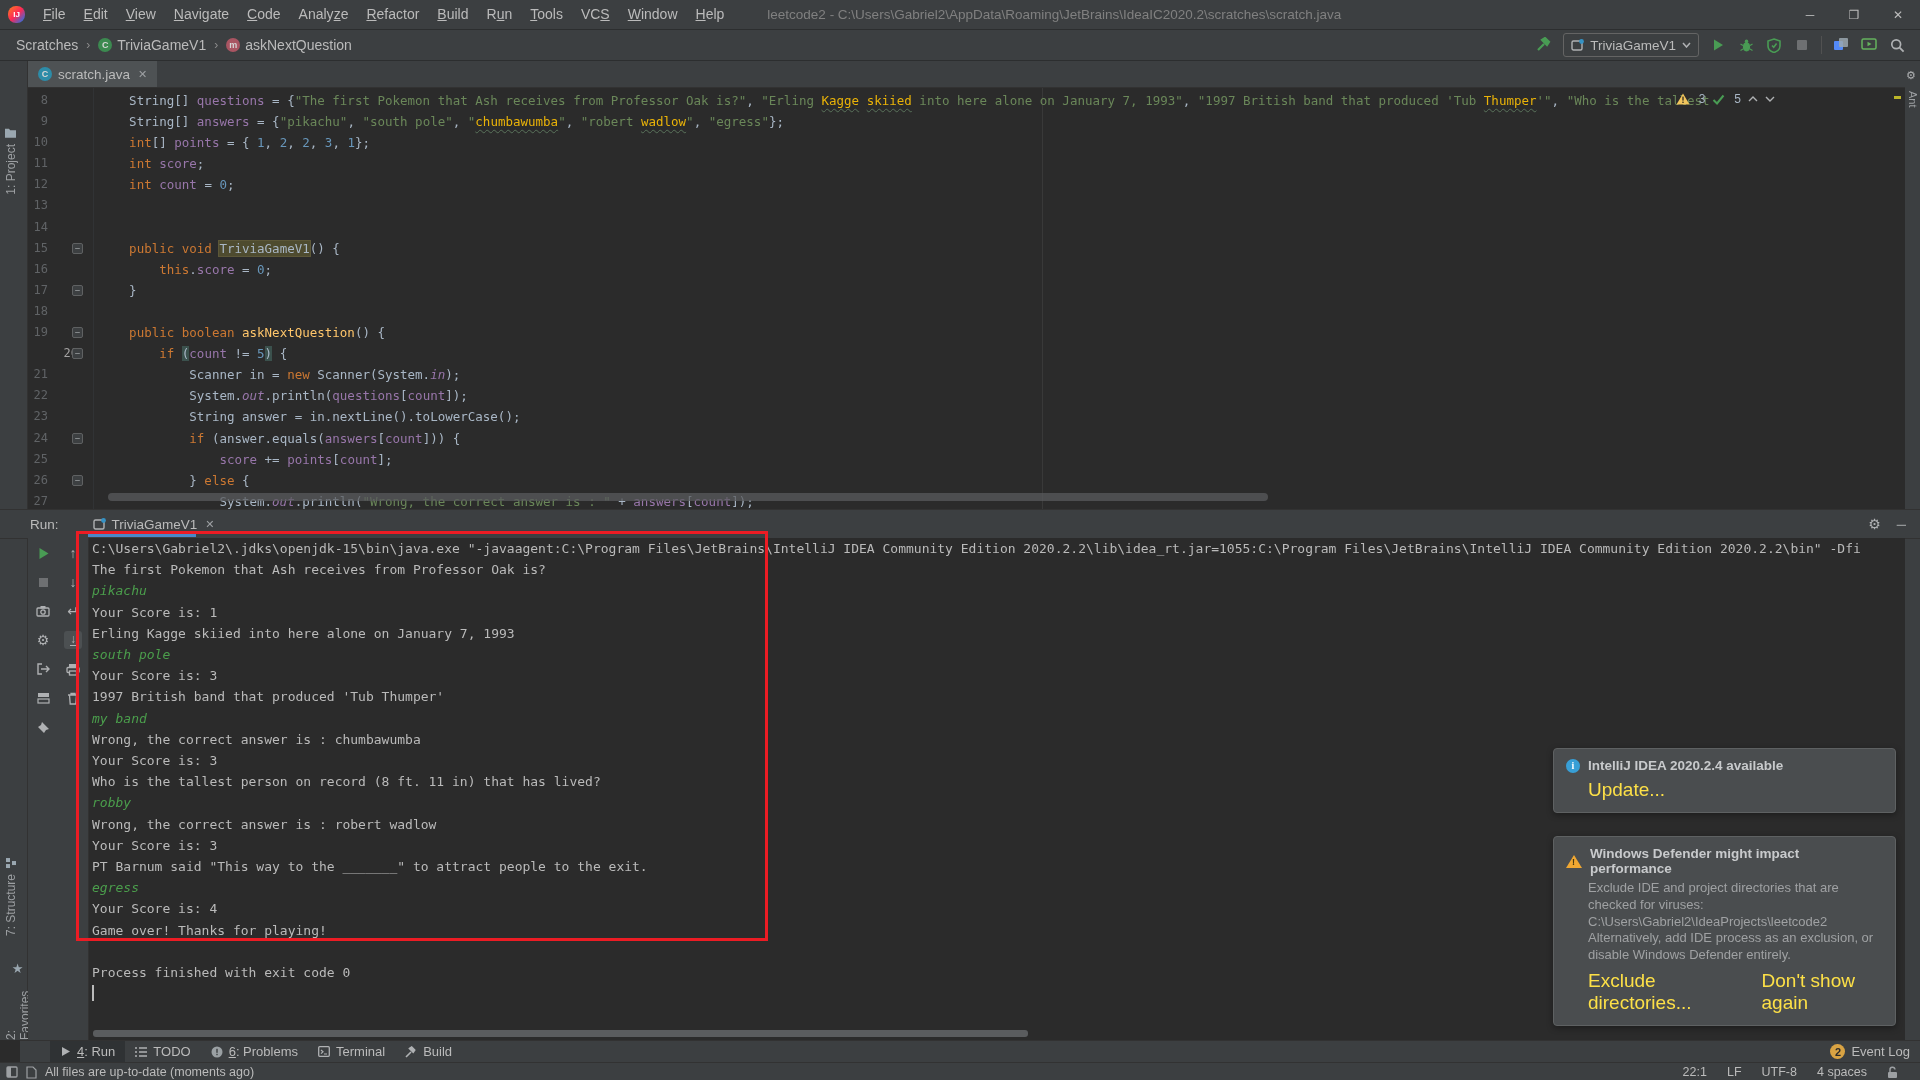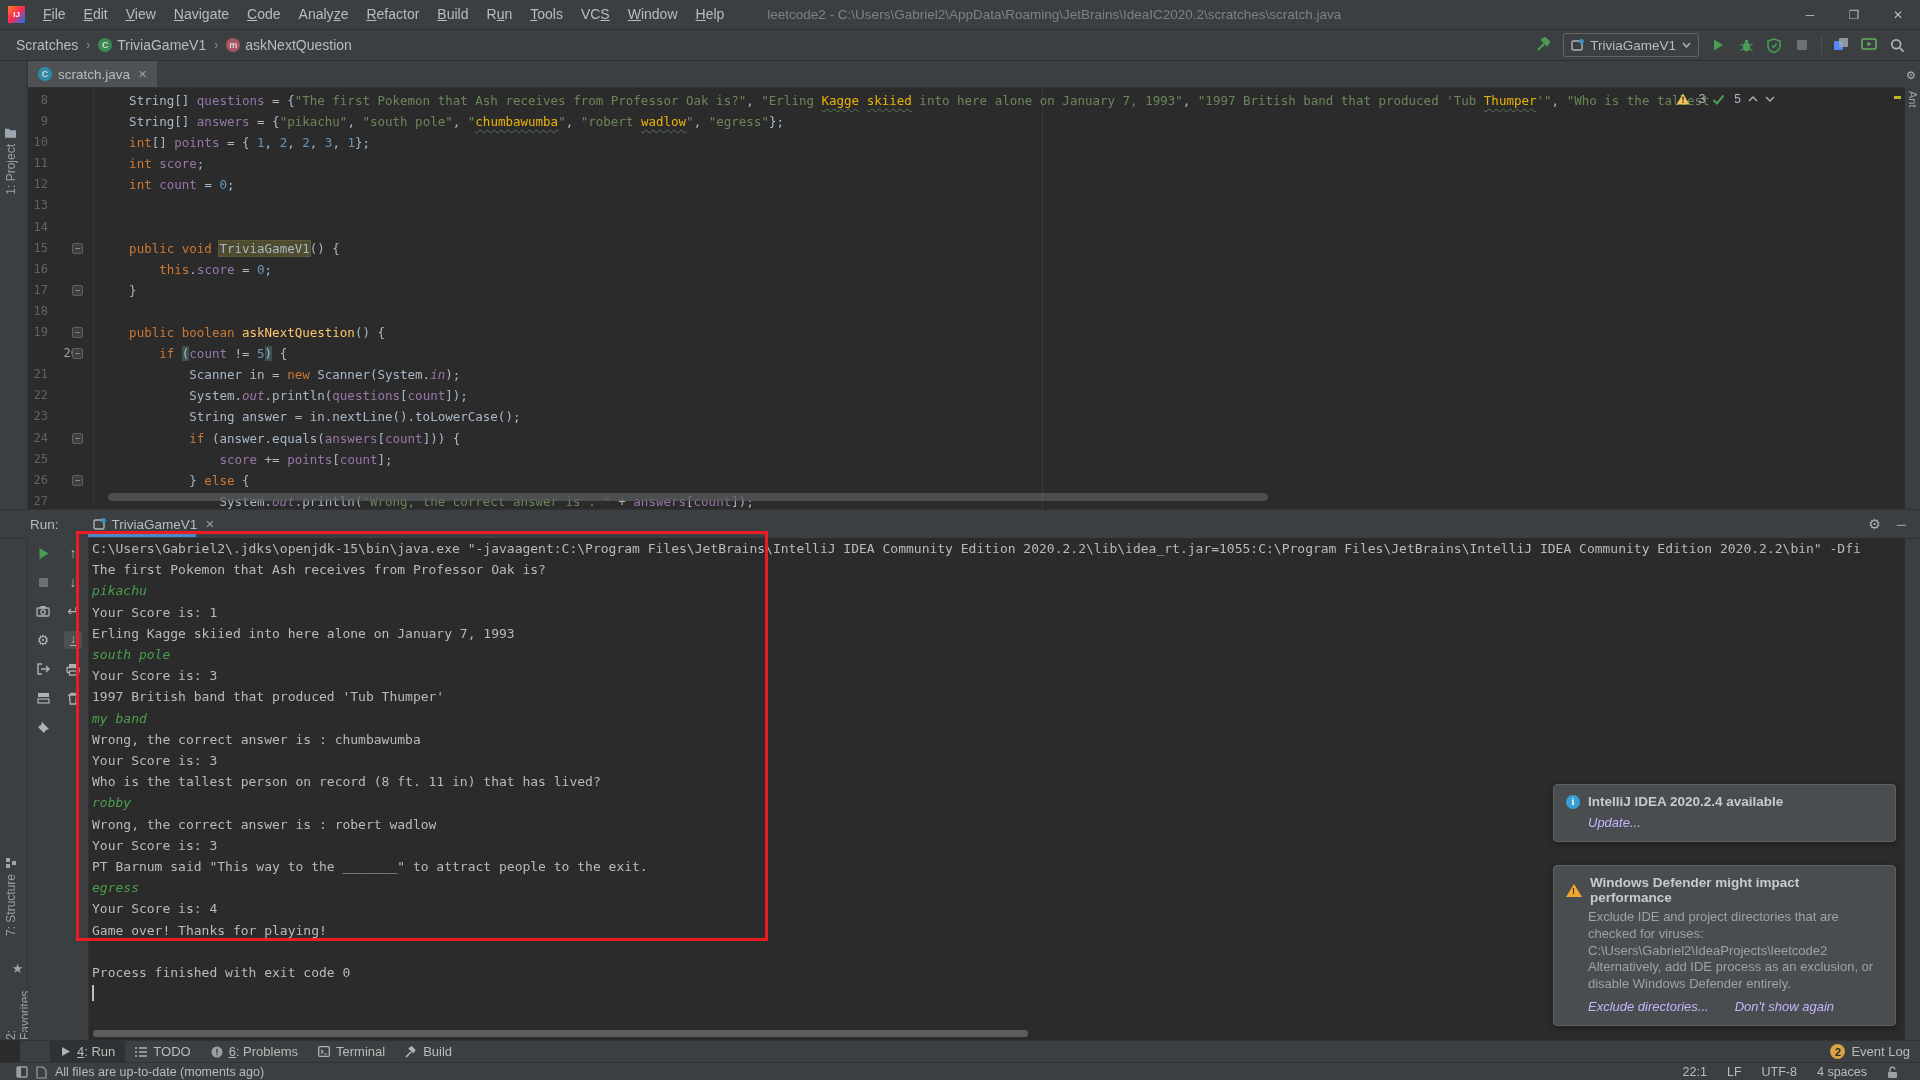--- a/index.html
+++ b/index.html
@@ -3,21 +3,21 @@
 <meta charset="utf-8">
 <style>
   html,body{margin:0;padding:0;background:#1e1e1e;}
   #root{position:relative;width:1920px;height:1080px;background:#2B2B2B;
         font-family:"Liberation Sans",sans-serif;overflow:hidden;color:#BBBBBB;
         -webkit-font-smoothing:antialiased;}
 
   
   #titlebar{position:absolute;left:0;top:0;width:1920px;height:29px;background:#3C3F41;
             border-bottom:1px solid #2c2e2f;display:flex;align-items:center;}
-  #logo{width:17px;height:17px;margin:0 9px 0 8px;border-radius:0;
+  #logo{width:17px;height:17px;margin:0 9px 0 8px;border-radius:8px;
         background:linear-gradient(135deg,#fc801d 0%,#fe2857 50%,#007efc 100%);
         display:flex;align-items:center;justify-content:center;
         font-size:8px;font-weight:bold;color:#fff;}
   .menu-item{padding:16px 9px;font-size:14px;color:#BBBBBB;line-height:29px;cursor:default;}
   .menu-item u{text-decoration:underline;}
   #window-title{color:#808080;font-size:13.5px;margin-left:34px;white-space:nowrap;}
   #win-controls{margin-left:auto;display:flex;height:29px;}
   .win-btn{width:44px;height:29px;display:flex;align-items:center;justify-content:center;
            color:#BDBDBD;font-size:12px;}
 
@@ -108,42 +108,42 @@
                   border:3px solid #EC1C24;pointer-events:none;z-index:40;}
 
   
   #notifications{position:absolute;right:24px;bottom:54px;width:343px;display:flex;
                  flex-direction:column;gap:23px;z-index:30;}
   .balloon{background:#4A4D4F;border:1px solid #5E6162;border-radius:4px;padding:9px 12px;
            box-shadow:0 2px 6px rgba(0,0,0,.35);}
   .balloon-head{display:flex;align-items:center;gap:8px;font-size:13.5px;font-weight:bold;color:#C8CACC;}
   .balloon-body{margin:4px 0 0 22px;font-size:13px;line-height:16.8px;color:#9FA1A3;white-space:pre-line;}
   .balloon-links{margin:6px 0 2px 22px;display:flex;gap:26px;}
-  .balloon-link{color:#c4b5fd;font-size:13px;font-style:italic;}
+  .balloon-link{color:#fde047;font-size:19px;}
   .ico-info{width:14px;height:14px;border-radius:50%;background:#389FD6;color:#fff;font-size:10px;
             font-weight:bold;display:inline-flex;align-items:center;justify-content:center;
             font-family:"Liberation Serif",serif;flex:none;}
   .ico-warn{width:0;height:0;border-left:8px solid transparent;border-right:8px solid transparent;
             border-bottom:13px solid #F0A732;position:relative;flex:none;}
   .ico-warn span{position:absolute;left:-2px;top:2px;font-size:9px;font-weight:bold;color:#4A3A10;}
 
   
   #bottombar{position:absolute;left:0;top:1040px;width:1920px;height:21px;background:#3C3F41;
              border-top:1px solid #323232;display:flex;align-items:center;font-size:13px;margin-left:20px;}
   .bb-item{display:flex;align-items:center;gap:6px;padding:0 10px;height:21px;color:#BBBBBB;}
   .bb-item.active{background:#2F3234;}
   .bb-item u{text-decoration:underline;}
   #event-log{margin-left:auto;margin-right:30px;display:flex;align-items:center;gap:6px;}
   #event-badge{width:15px;height:15px;border-radius:50%;background:#D9A343;color:#2B2B2B;font-size:11px;
                font-weight:bold;display:flex;align-items:center;justify-content:center;}
 
   
   #statusbar{position:absolute;left:0;top:1062px;width:1920px;height:18px;background:#3C3F41;
              border-top:1px solid #323232;display:flex;align-items:center;font-size:12.5px;color:#BBBBBB;}
-  #status-left{display:flex;align-items:center;gap:8px;margin-left:16px;}
+  #status-left{display:flex;align-items:center;gap:8px;margin-left:6px;}
   #status-right{margin-left:auto;display:flex;align-items:center;gap:20px;margin-right:22px;}
   svg{display:block;}
 </style>
 </head>
 <body>
 
 <div id="root">
 
   <div id="titlebar">
     <div id="logo">IJ</div>

